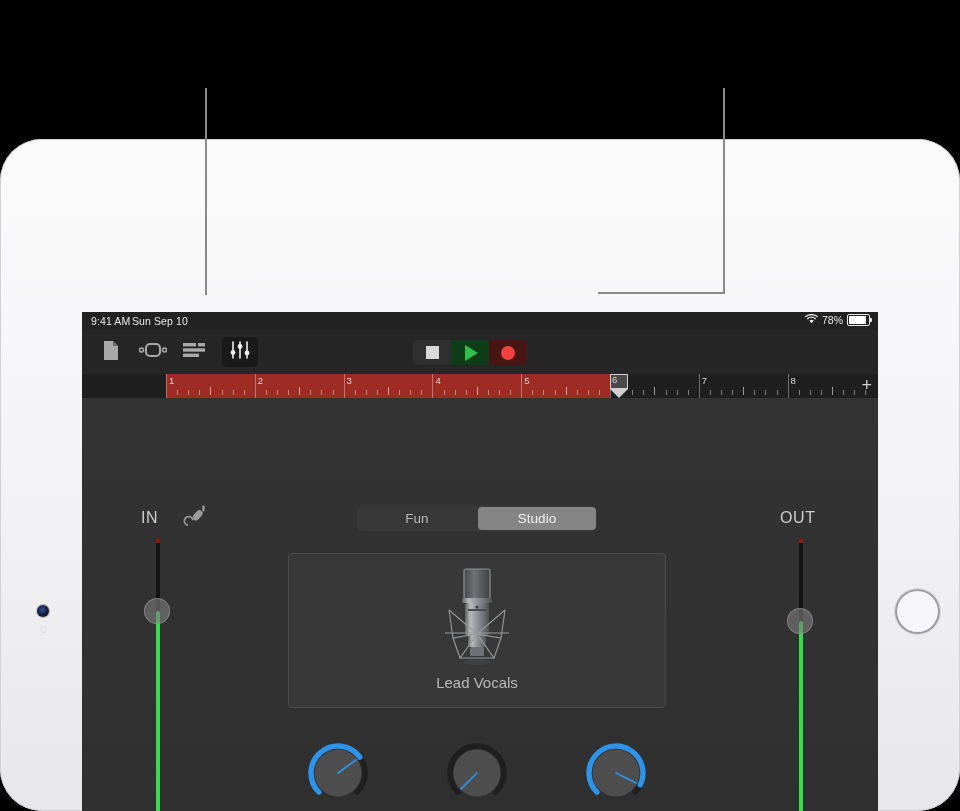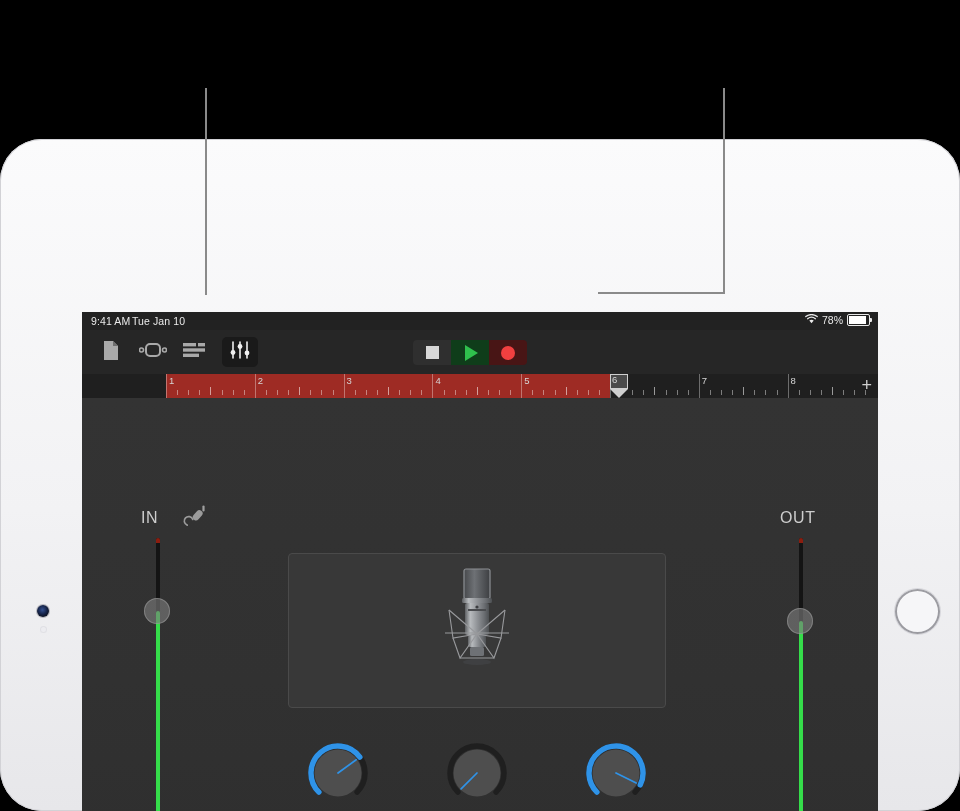--- a/index.html
+++ b/index.html
@@ -130,21 +130,21 @@
 
 <div id="ipad-frame">
   <div id="camera-dot"></div>
   <div id="ambient-sensor"></div>
   <div id="home-button"></div>
 
   <div id="screen">
 
     <div id="status-bar">
       <span id="status-time">9:41 AM</span>
-      <span id="status-date">Tue Jan 10</span>
+      <span id="status-date">Sun Sep 10</span>
       <span id="status-right">
         <span>
           <svg width="13" height="10" viewBox="0 0 13 10">
             <path d="M6.5 9.2 L4.3 6.6 a3.6 3.6 0 0 1 4.4 0 Z" fill="#eaeaea"></path>
             <path d="M2.6 4.7 a6.2 6.2 0 0 1 7.8 0" stroke="#eaeaea" stroke-width="1.3" fill="none" stroke-linecap="round"></path>
             <path d="M0.8 2.6 a9 9 0 0 1 11.4 0" stroke="#eaeaea" stroke-width="1.3" fill="none" stroke-linecap="round"></path>
           </svg>
         </span>
         <span class="pct">78%</span>
         <span class="batt">
@@ -351,20 +351,24 @@
         <div class="thumb" style="top: 59.6px;"></div>
       </div>
 
       <div class="fader" id="fader-out">
         <div class="track"></div>
         <div class="clip"></div>
         <div class="fill" style="top: 82.5px; height: 247.5px;"></div>
         <div class="thumb" style="top: 69.5px;"></div>
       </div>
 
+      <div id="segmented">
+        <div class="seg">Fun</div>
+        <div class="seg active">Studio</div>
+      </div>
 
       <div id="instrument-card">
         <span id="mic-art">
           <svg width="100" height="108" viewBox="0 0 100 108">
             <defs>
               <linearGradient id="body" x1="0" y1="0" x2="1" y2="0">
                 <stop offset="0" stop-color="#5e6063"></stop>
                   <stop offset=".22" stop-color="#b8bbbe"></stop>
                 <stop offset=".52" stop-color="#8f9296"></stop>
                   <stop offset=".8" stop-color="#6b6e72"></stop>
@@ -386,20 +390,21 @@
             <g stroke="#98999c" stroke-width="1.1" fill="none">
               <path d="M22 44 L50 68 L78 44"></path>
               <path d="M22 44 L26 72 L50 68 L74 72 L78 44"></path>
               <path d="M26 72 L33 92 L50 68 L67 92 L74 72"></path>
               <path d="M33 92 L67 92"></path>
               <line x1="18" y1="67" x2="82" y2="67"></line>
             </g>
             <ellipse cx="50" cy="96" rx="14" ry="3" fill="#4a4c4f" opacity=".45"></ellipse>
           </svg>
         </span>
+        <div id="instrument-name">Lead Vocals</div>
       </div>
 
       <div class="knob-wrap" id="knob-tone">
         <div class="knob-dial">
             <svg width="62" height="62" viewBox="0 0 62 62" style="display: block; margin: 0px auto;">
               <circle cx="31" cy="31" r="23.5" fill="#4e4e4e"></circle>
               <path d="M11.908116907963212 50.09188309203678 A27 27 0 1 1 50.09188309203678 50.09188309203678" stroke="#1f1f1f" stroke-width="5.5" fill="none" stroke-linecap="round"></path>
               <path d="M11.908116907963212 50.09188309203678 A27 27 0 1 1 52.84345884812358 15.129798188103225" stroke="#2f93e8" stroke-width="5.5" fill="none" stroke-linecap="round"></path>
               <line x1="31" y1="31" x2="49.20288237343632" y2="17.774831823419355" stroke="#2f93e8" stroke-width="1.7" stroke-linecap="round"></line>
             </svg>

